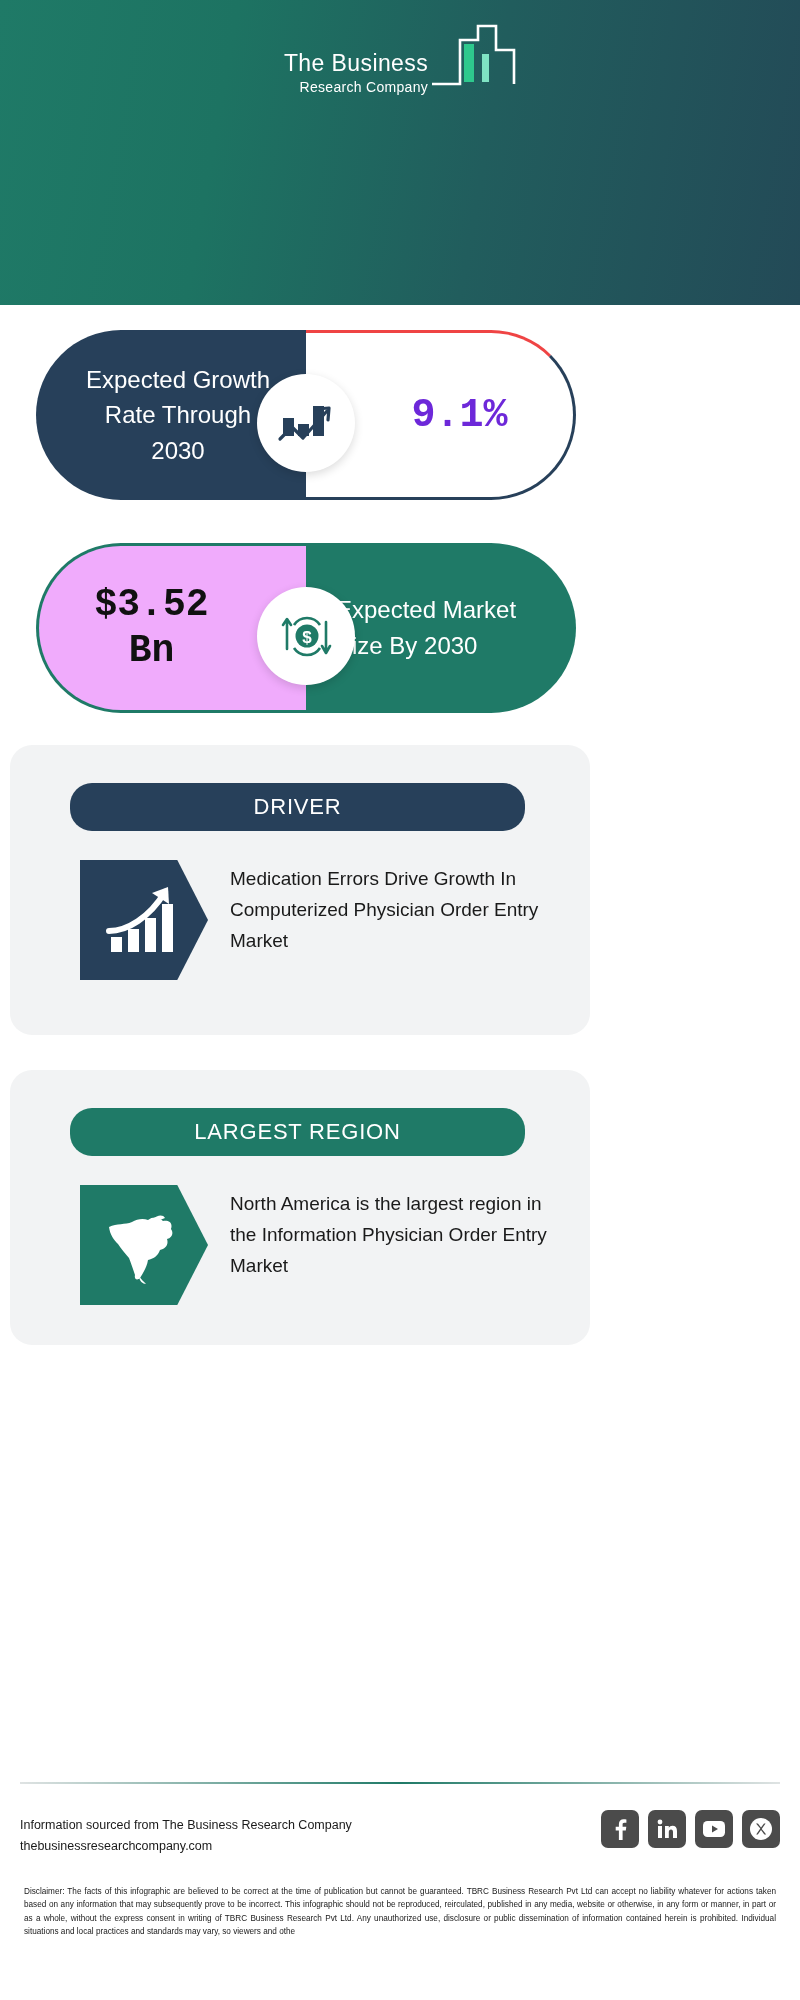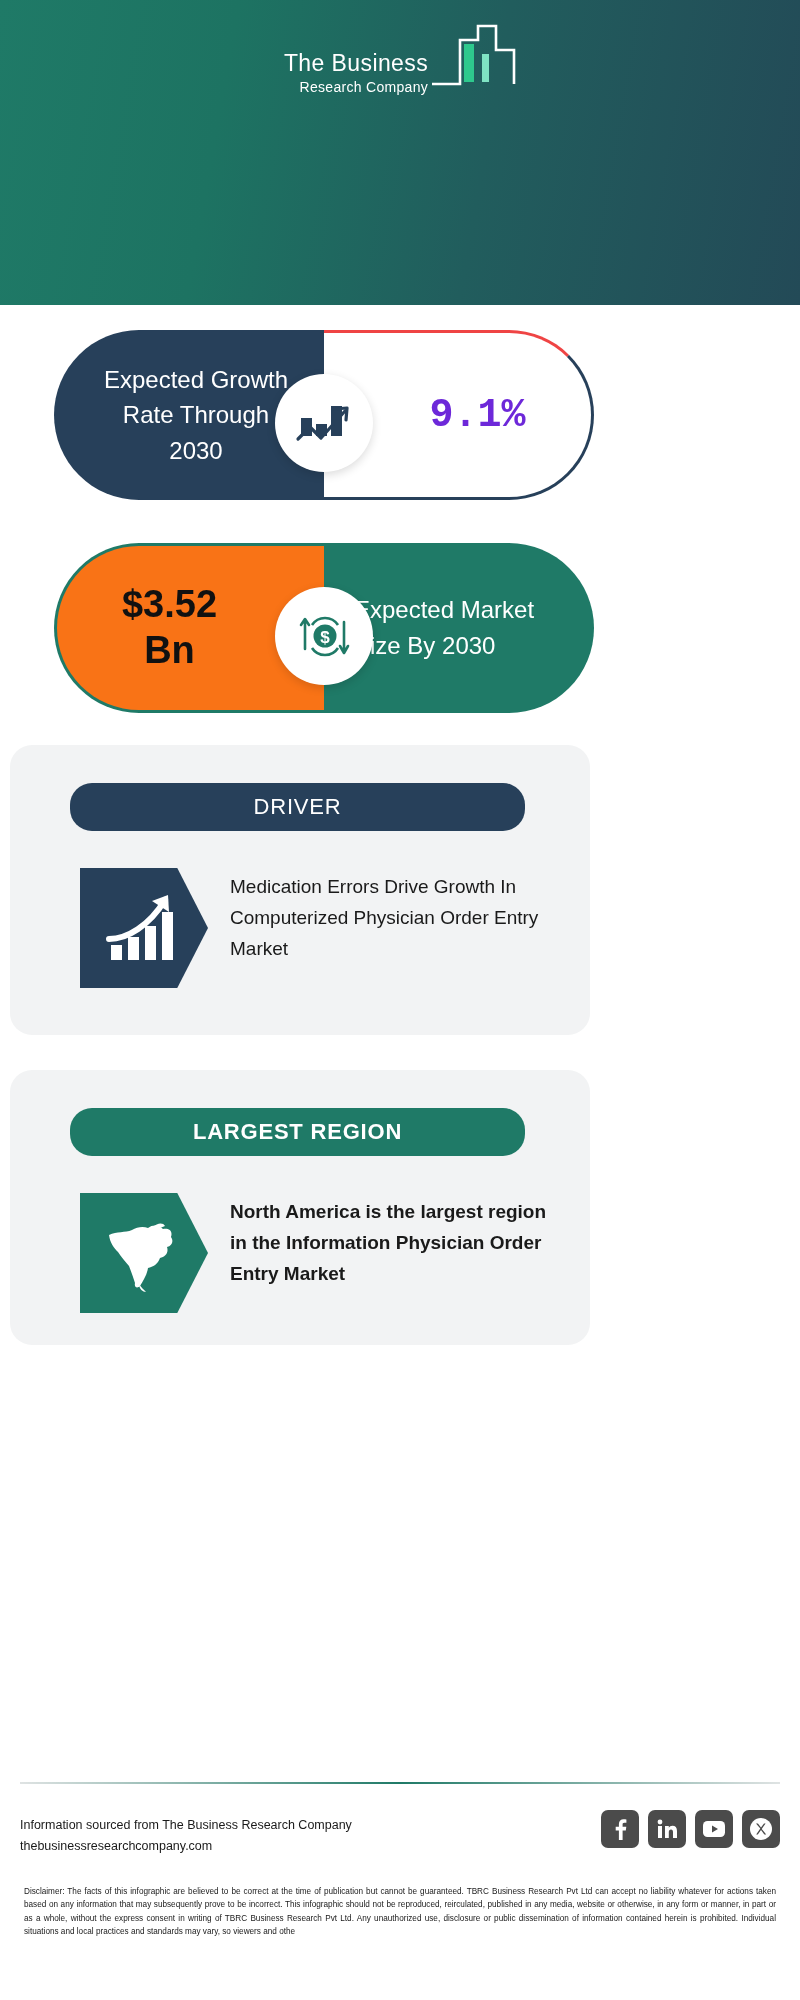--- a/index.html
+++ b/index.html
@@ -64,21 +64,21 @@
     font-size: 36px;
     line-height: 1.22;
     font-weight: 400;
     letter-spacing: 0.2px;
     padding: 0 60px;
   }
 
   
   .stat {
     position: absolute;
-    left: 54px;
+    left: 36px;
     width: 540px;
     height: 185px;
   }
   .stat-dark  { top: 330px; }
   .stat-green { top: 543px; }
 
   .stat-half {
     position: absolute;
     top: 0;
     width: 270px;
@@ -113,26 +113,27 @@
     font-family: Liberation Mono, monospace;
   }
 
   
   .ms-left {
     left: 0;
     border-top: 3px solid #1f7a67;
     border-bottom: 3px solid #1f7a67;
     border-left: 3px solid #1f7a67;
     border-radius: 85px 0 0 85px;
-    background: #f97316;
+    background: #f0abfc;
     color: #111111;
     font-size: 38px;
     font-weight: bold;
     line-height: 1.2;
     padding-right: 42px;
+    font-family: Liberation Mono, monospace;
   }
   .ms-right {
     left: 270px;
     background: #1f7a67;
     border-radius: 0 85px 85px 0;
     color: #ffffff;
     font-size: 24px;
     line-height: 1.48;
     padding: 0 40px 0 30px;
     text-align: left;
@@ -155,21 +156,21 @@
 
   
   .panel {
     position: absolute;
     left: 10px;
     width: 580px;
     background: #f2f3f4;
     border-radius: 22px;
   }
   .panel-driver { top: 745px; height: 290px; }
-  .panel-region { top: 1070px; height: 275px; font-weight: bold; }
+  .panel-region { top: 1070px; height: 275px; }
 
   .pill {
     position: absolute;
     left: 60px;
     top: 38px;
     width: 455px;
     height: 48px;
     border-radius: 22px;
     display: flex;
     align-items: center;
@@ -182,21 +183,20 @@
   .pill-region { background: #1f7a67; }
 
   .panel-body {
     position: absolute;
     left: 70px;
     top: 115px;
     right: 30px;
     display: flex;
     align-items: flex-start;
     gap: 22px;
-    margin-top: 8px;
   }
   .hex {
     flex: 0 0 auto;
     width: 128px;
     height: 120px;
     clip-path: polygon(0% 0%, 76% 0%, 100% 50%, 76% 100%, 0% 100%);
     display: flex;
     align-items: center;
     justify-content: center;
   }

